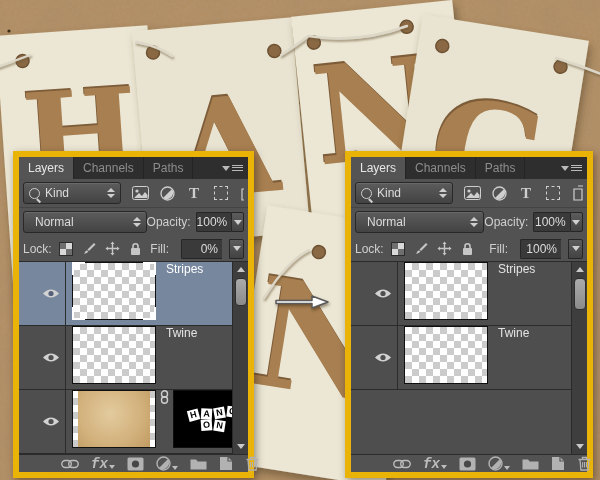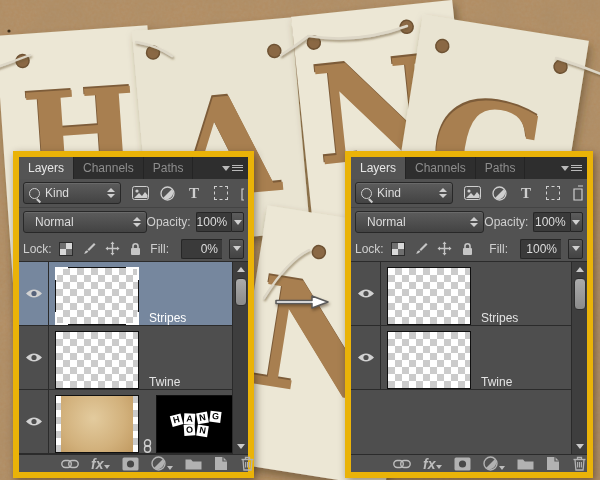--- a/index.html
+++ b/index.html
@@ -53,21 +53,21 @@
 
   .lock-row{height:25px;display:flex;align-items:center;padding:0 4px;flex:none;
             border-bottom:1px solid #2b2b2b;gap:7px;}
   .lockicons{display:flex;align-items:center;gap:8px;}
   .li{width:15px;height:15px;display:flex;align-items:center;justify-content:center;}
   .checker-ico{width:12px;height:12px;background:conic-gradient(#d9d9d9 0 25%,#6f6f6f 0 50%,#d9d9d9 0 75%,#6f6f6f 0);
                background-size:12px 12px;border:1px solid #2c2c2c;}
   .spacer{margin-left:auto;}
 
   .layers-list{height:192px;position:relative;background:#4e4e4e;flex:none;overflow:hidden;}
-  .lrow{height:63px;border-bottom:1px solid #2b2b2b;display:flex;align-items:flex-end;background:#4e4e4e;}
+  .lrow{height:63px;border-bottom:1px solid #2b2b2b;display:flex;align-items:flex-start;background:#4e4e4e;padding-left:17px;}
   .lrow.selected{background:#76879e;}
   .eyecell{width:29px;align-self:stretch;display:flex;align-items:center;justify-content:center;
            border-right:1px solid #2b2b2b;flex:none;}
   .thumb{width:82px;height:56px;border:1px solid #101010;margin-left:6px;position:relative;flex:none;}
   .checker{background:#fff conic-gradient(#cbcbcb 0 25%,#fff 0 50%,#cbcbcb 0 75%,#fff 0);
            background-size:14px 14px;}
   .cnr{position:absolute;width:11px;height:11px;border:0 solid #fff;}
   .cnr.tl{left:-1px;top:-1px;border-left-width:2px;border-top-width:2px;}
   .cnr.tr{right:-1px;top:-1px;border-right-width:2px;border-top-width:2px;}
   .cnr.bl{left:-1px;bottom:-1px;border-left-width:2px;border-bottom-width:2px;}
@@ -91,21 +91,21 @@
   .sb-up,.sb-dn{position:absolute;left:0;width:100%;height:13px;display:flex;align-items:center;justify-content:center;}
   .sb-up{top:1px;} .sb-dn{bottom:1px;}
   .sb-up i{width:0;height:0;border-left:4px solid transparent;border-right:4px solid transparent;border-bottom:5px solid #c9c9c9;}
   .sb-dn i{width:0;height:0;border-left:4px solid transparent;border-right:4px solid transparent;border-top:5px solid #c9c9c9;}
   .sb-thumb{position:absolute;left:2px;width:10px;height:26px;top:16px;border-radius:4px;
             background:linear-gradient(#ababab,#8b8b8b);border:1px solid #2e2e2e;}
 
   .bottombar{flex:1;border-top:1px solid #2b2b2b;display:flex;align-items:center;
              gap:12px;padding:0 10px 0 42px;}
   .bb{display:flex;align-items:flex-end;}
-  .fx-txt{font-family:Liberation Sans, sans-serif;font-style:italic;font-weight:bold;
+  .fx-txt{font-family:Liberation Mono, monospace;font-style:italic;font-weight:bold;
           font-size:14px;color:#bdbdbd;line-height:12px;}
   .mini-tri{width:0;height:0;border-left:3px solid transparent;border-right:3px solid transparent;
             border-top:4px solid #bdbdbd;margin-left:1px;margin-bottom:1px;}
 
   
   #between-arrow{position:absolute;left:274px;top:292px;z-index:2;
                  filter:drop-shadow(1px 2px 1.5px rgba(60,40,20,.5));}
 </style>
 </head>
 <body>

